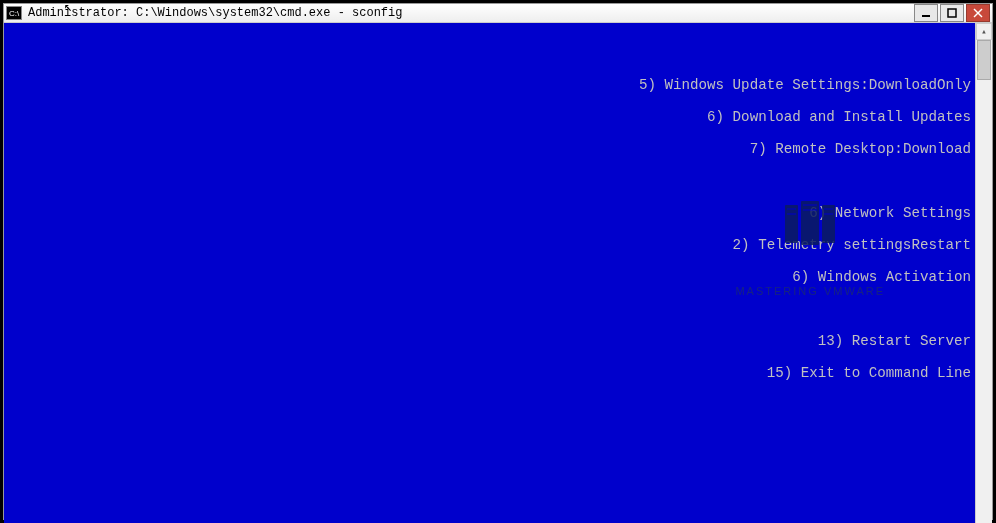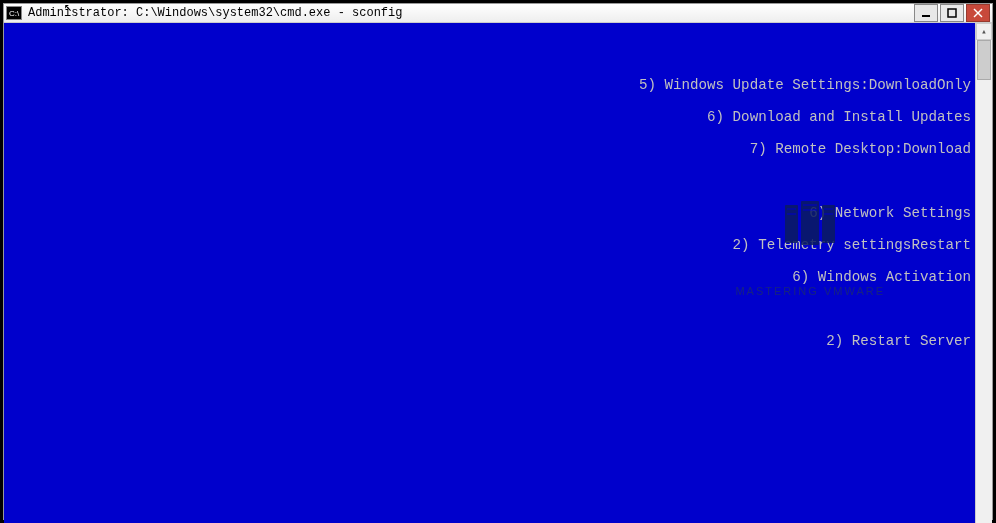--- a/index.html
+++ b/index.html
@@ -184,21 +184,22 @@
     <div class="console">
 <span class="line"></span>
 <span class="line"><span class="col2">5) Windows Update Settings:</span><span>DownloadOnly</span></span>
 <span class="line"><span class="col2">6) Download and Install Updates</span></span>
 <span class="line"><span class="col2">7) Remote Desktop:</span><span>Download</span></span>
 <span class="line"></span>
 <span class="line"><span class="col2">6) Network Settings</span></span>
 <span class="line"><span class="col2">2) Telemetry settings</span><span>Restart</span></span>
 <span class="line"><span class="col2">6) Windows Activation</span></span>
 <span class="line"></span>
-<span class="line"><span class="col2">2) Restart Server</span></span>
+<span class="line"><span class="col2">13) Restart Server</span></span>
+<span class="line"><span class="col2">15) Exit to Command Line</span></span>
 <span class="line"></span>
 
 
 
 
 
 
 
 
 

